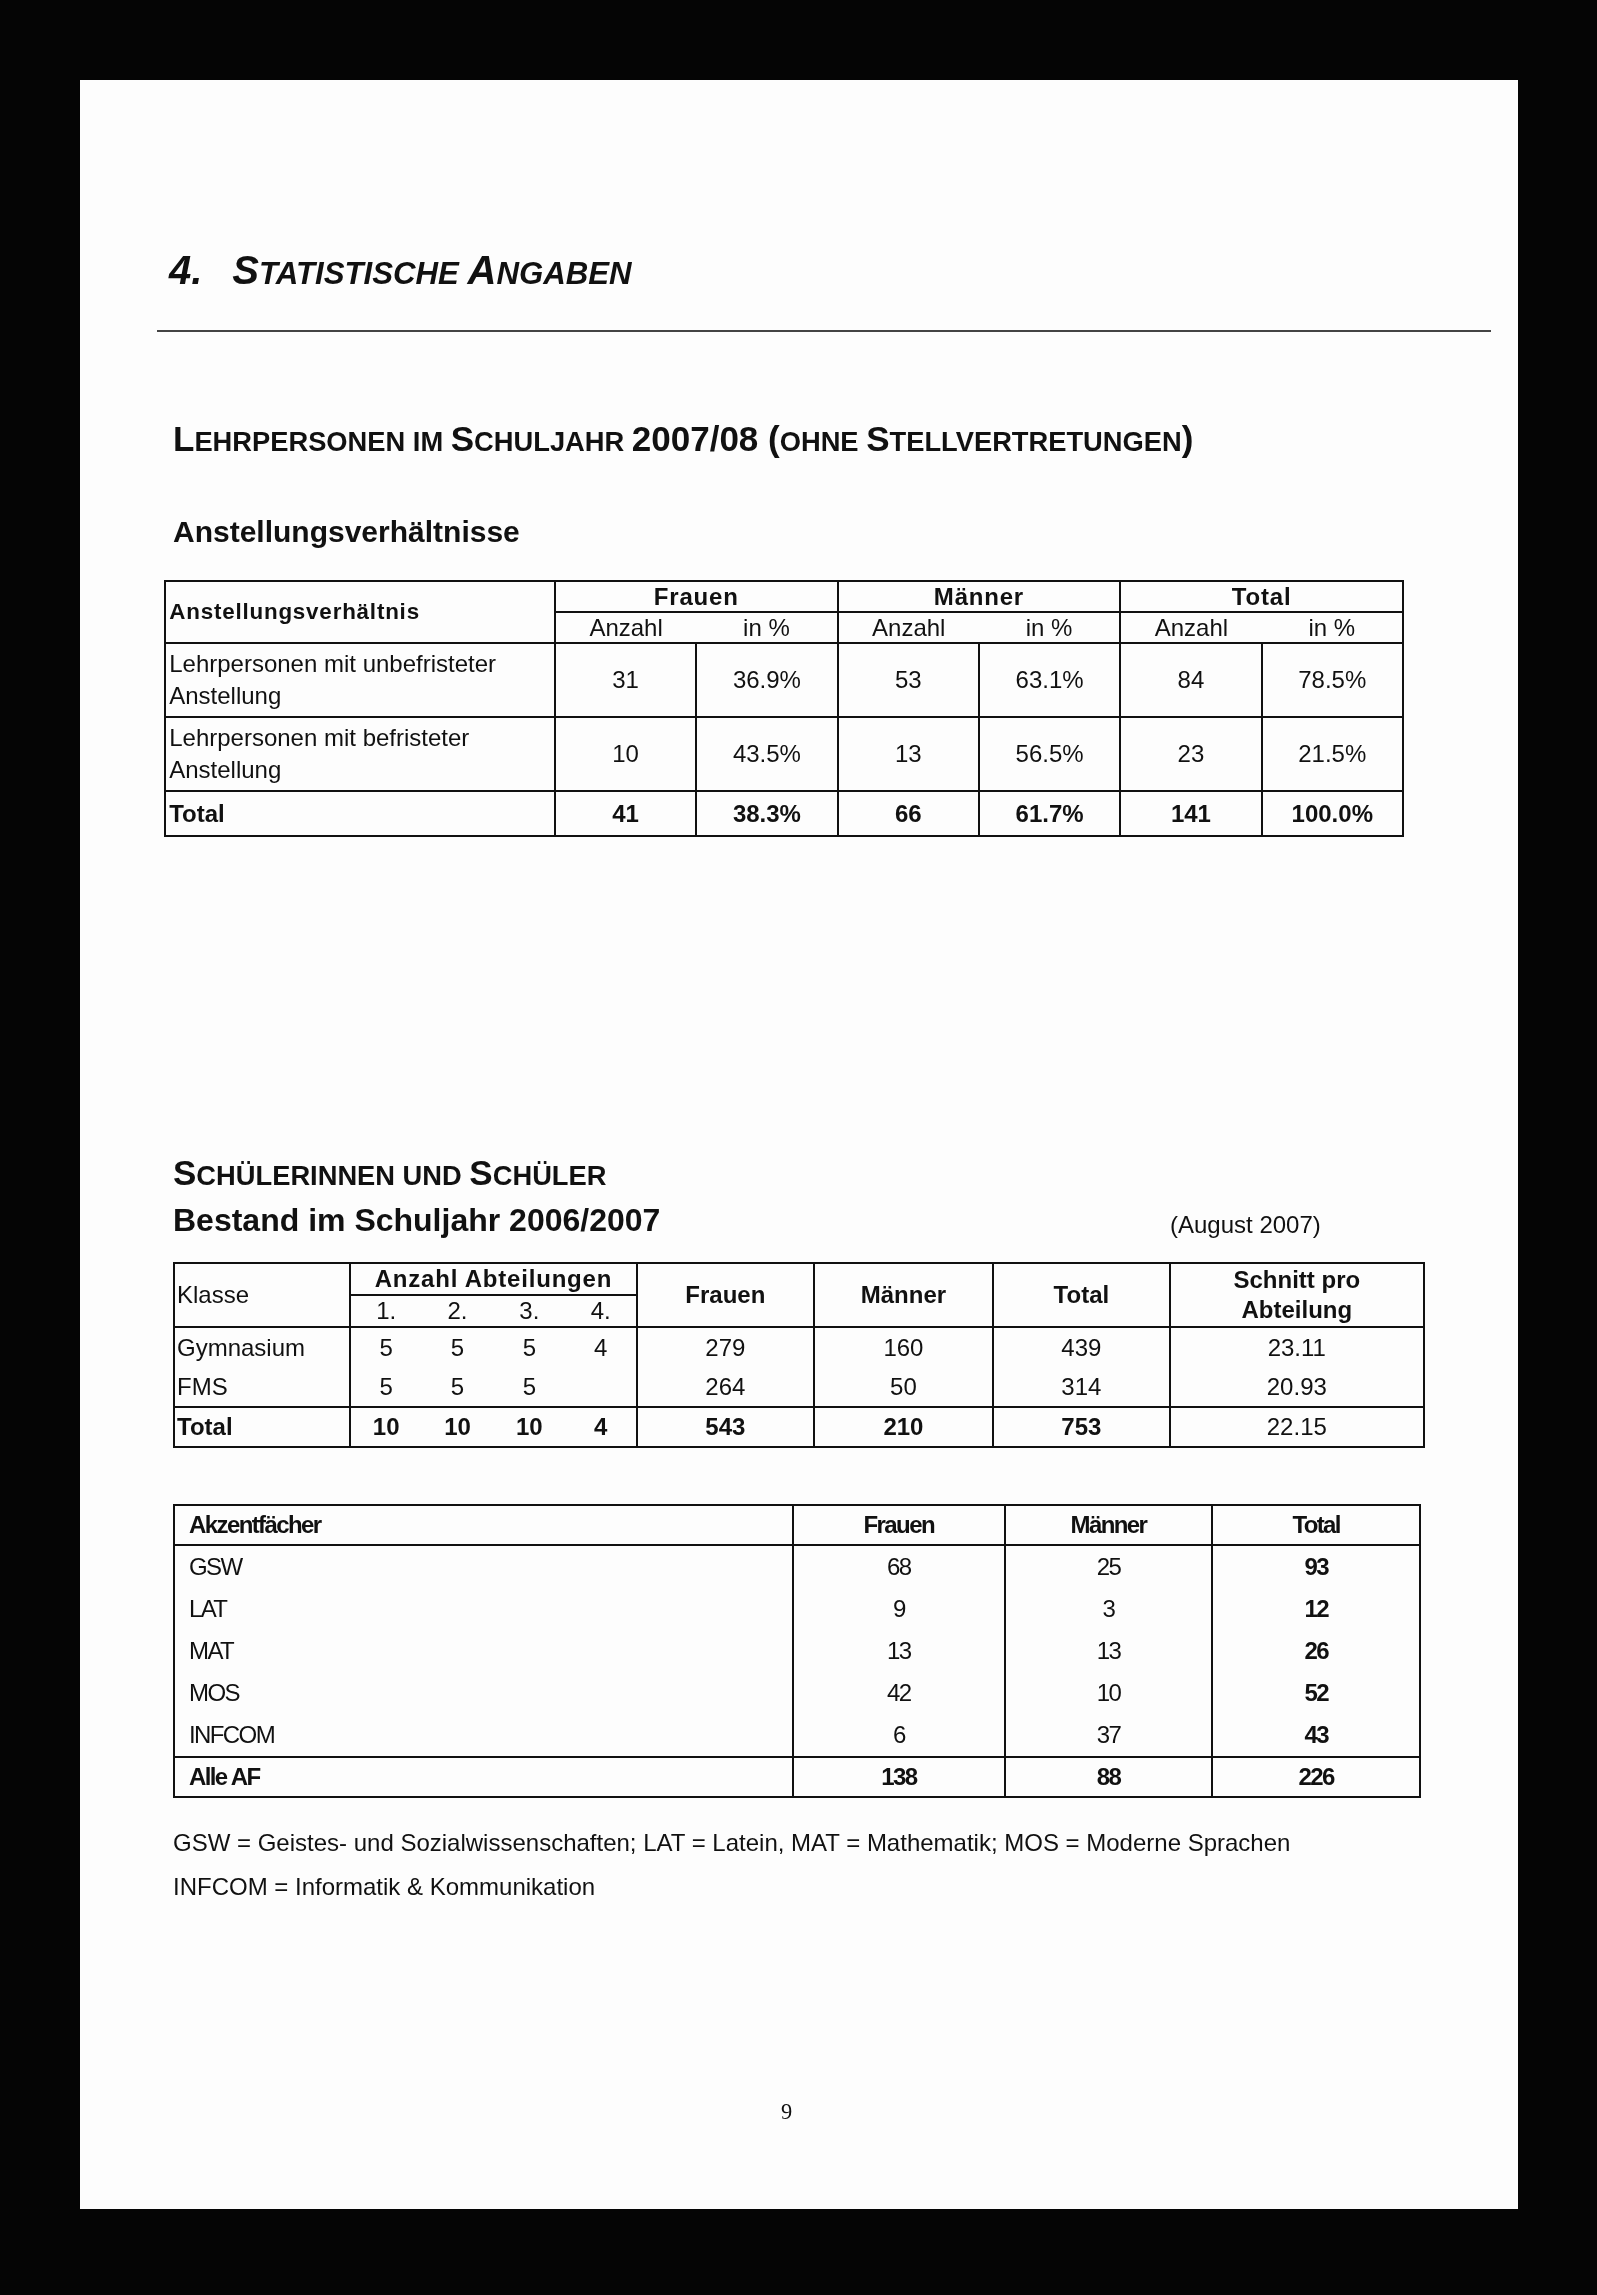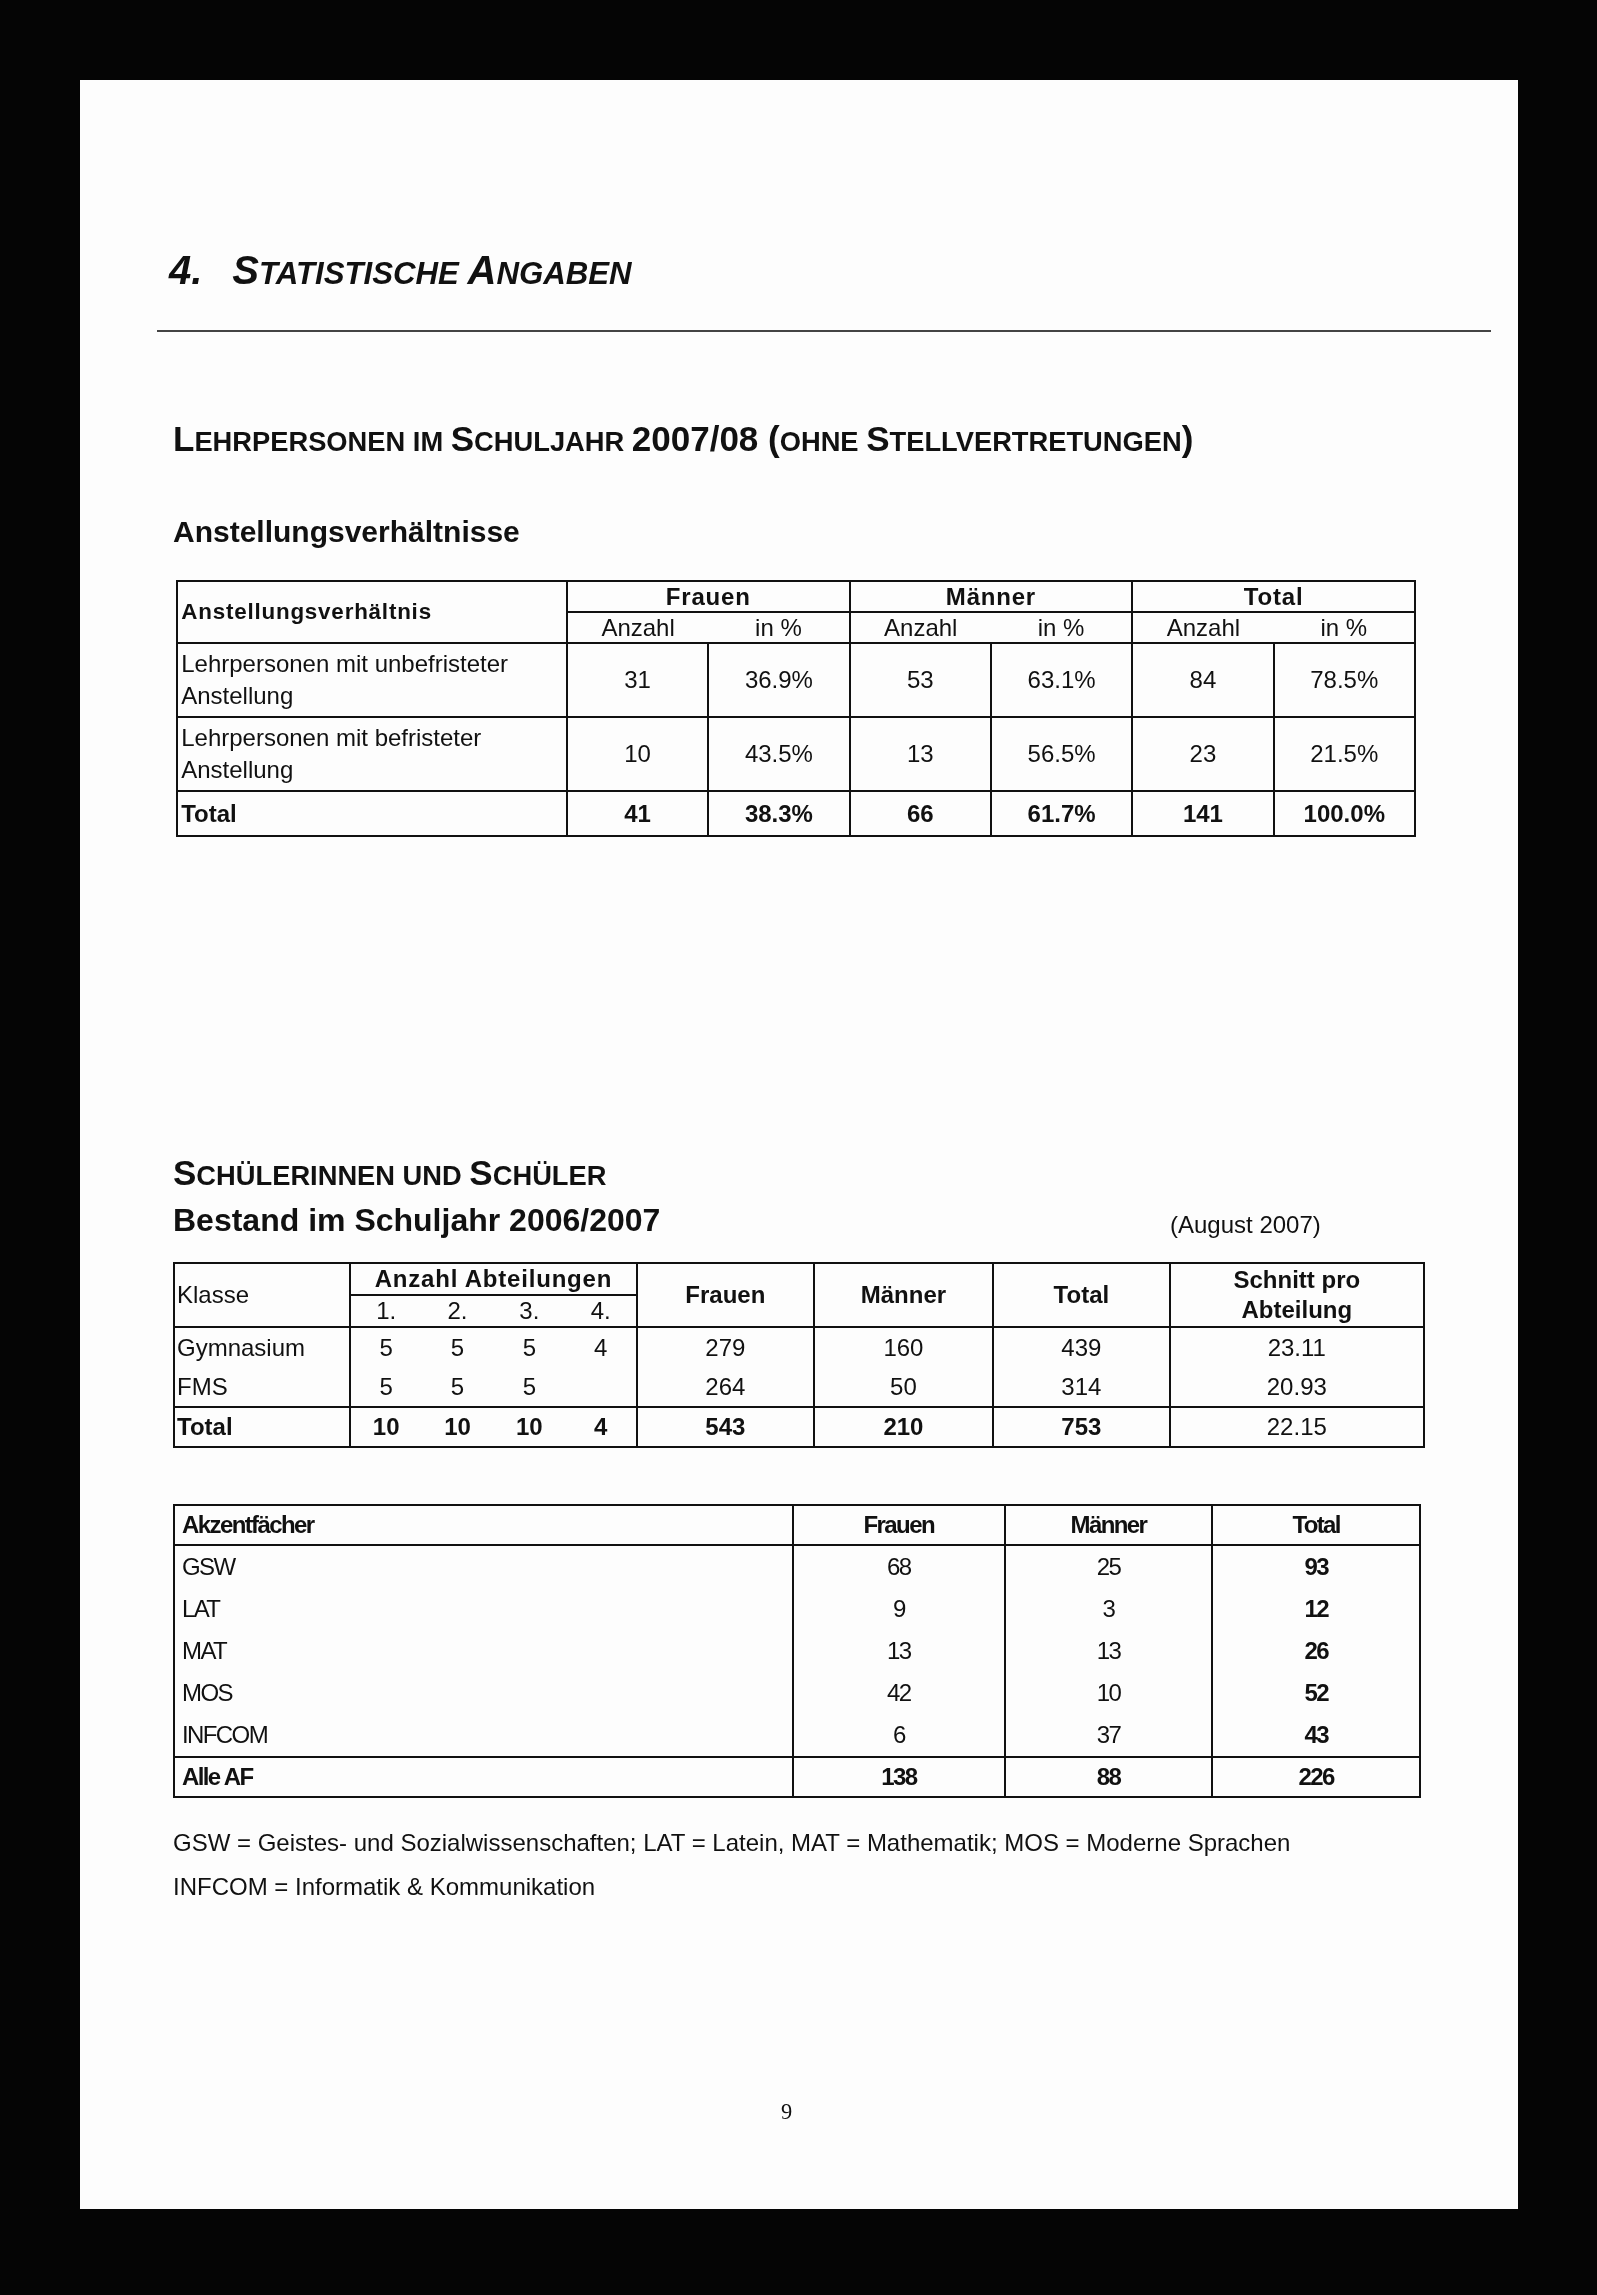--- a/index.html
+++ b/index.html
@@ -9,39 +9,39 @@
   .h1 { left:89px; top:168px; font-size:40px; font-weight:bold; font-style:italic; letter-spacing:0px; }
   .h1 .num { margin-right:30px; }
   .sc-big { font-size:1em; }
   .sc-small { font-size:0.78em; }
   .rule { left:77px; top:250px; width:1334px; height:1.6px; background:#444; }
   .h2 { left:93px; top:339px; font-size:35px; font-weight:bold; }
   .h3 { left:93px; top:435px; font-size:30px; font-weight:bold; }
   table { border-collapse:collapse; position:absolute; }
   td { border:2px solid #111; padding:0; }
   
-  .t1 { left:96px; top:500px; width:1240px; font-size:24px; }
+  .t1 { left:84px; top:500px; width:1240px; font-size:24px; }
   .t1 td { height:29px; text-align:center; }
   .t1 .lab { text-align:left; padding-left:3.2px; line-height:32px; }
   .t1 .hdr-bold { font-weight:bold; letter-spacing:0.8px; }
   .t1 tr.body td { height:72px; }
   .t1 tr.total td { height:43px; font-weight:bold; }
   
   .h2b { left:93px; top:1073px; font-size:35px; font-weight:bold; }
   .h3b { left:93px; top:1122px; font-size:32px; font-weight:bold; }
   .date { left:1090px; top:1131px; font-size:24px; }
   .t2 { left:93px; top:1182px; width:1252px; font-size:24px; }
   .t2 td { text-align:center; }
   .t2 .lab { text-align:left; padding-left:2px; }
   .t2 .b { font-weight:bold; }
   .t2 .nbl { border-left:none; border-right:none; }
   
   .t3 { left:93px; top:1424px; width:1248px; font-size:24px; letter-spacing:-1.6px; }
   .t3 td { text-align:center; height:38px; }
-  .t3 .lab { text-align:left; padding-left:7px; }
+  .t3 .lab { text-align:left; padding-left:14px; }
   .t3 .b { font-weight:bold; }
   .note { left:93px; font-size:24px; }
   .pagenum { left:701px; top:2019px; font-size:22.4px; font-family:"Liberation Serif", serif; }
 </style>
 </head>
 <body>
 
 <div class="page">
 
   <div class="abs h1">

